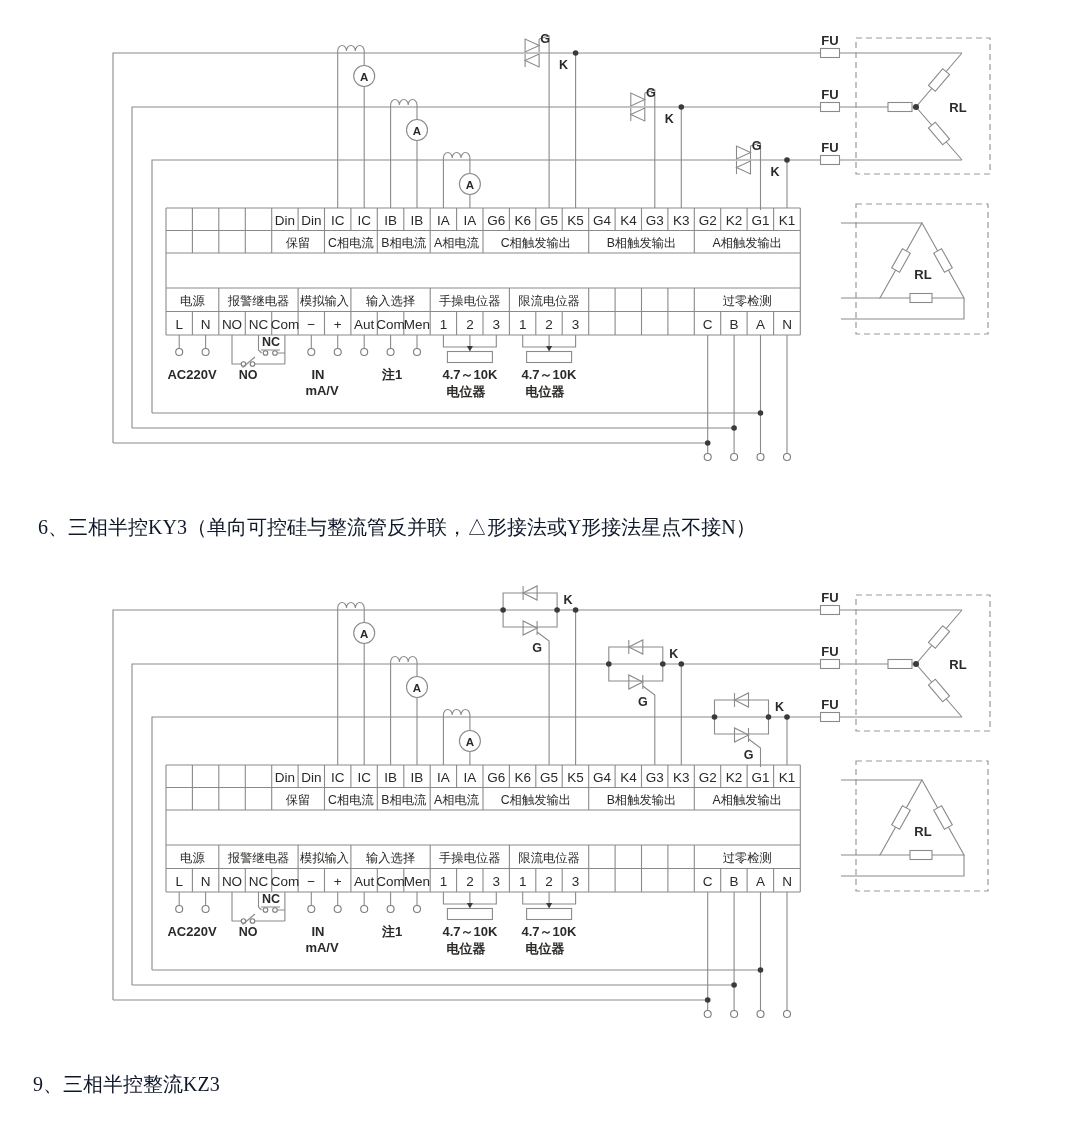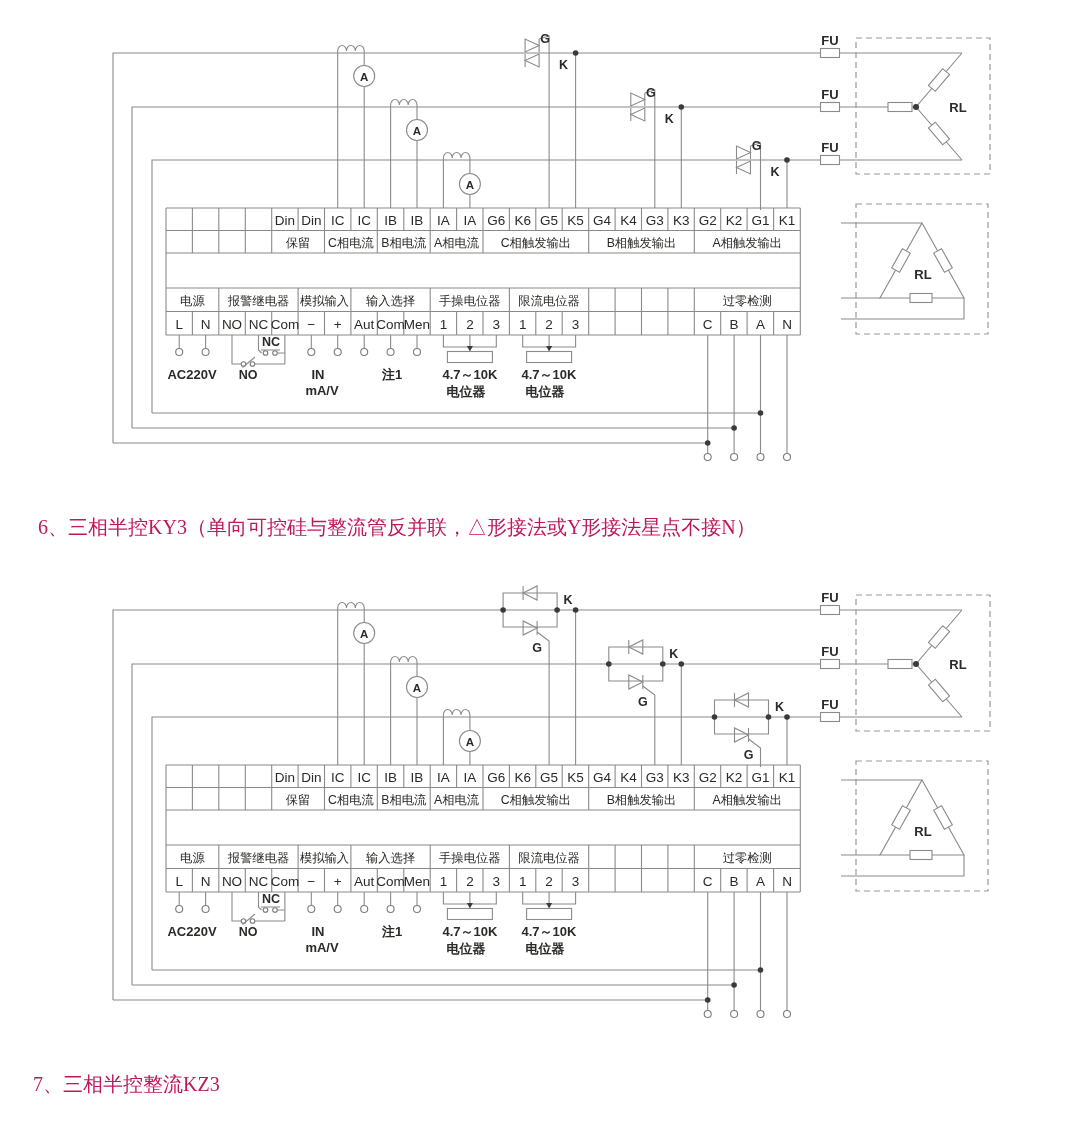--- a/index.html
+++ b/index.html
@@ -9,21 +9,21 @@
   .wd{stroke:#9a9a9a;stroke-width:1.2;fill:none;stroke-dasharray:6 4;}
   .comp{stroke:#8a8a8a;stroke-width:1.1;fill:#ffffff;}
   .dot{fill:#3a3a3a;stroke:none;}
   .term{fill:#ffffff;stroke:#7c7c7c;stroke-width:1.1;}
   text{fill:#2c2a28;font-family:"Liberation Sans",sans-serif;}
   .t1{font-size:13.5px;text-anchor:middle;}
   .t2{font-size:12.3px;text-anchor:middle;}
   .an{font-size:13px;text-anchor:middle;font-weight:bold;}
   .an2{font-size:12.5px;text-anchor:middle;font-weight:bold;}
   .amp{font-size:11.5px;text-anchor:middle;font-weight:bold;}
-  .caption{font-family:"Liberation Serif",serif;font-size:20px;line-height:24px;color:#be185d;white-space:nowrap;}
+  .caption{font-family:"Liberation Serif",serif;font-size:20px;line-height:24px;color:#0f172a;white-space:nowrap;}
   #cap6{margin:47px 0 18px 38px;}
   #cap7{margin:47px 0 0 33px;}
 </style>
 </head>
 <body>
 
 <svg id="d1" width="1080" height="468" viewBox="0 0 1080 468">
   <defs>
 
     <g id="sch">
@@ -259,14 +259,14 @@
 
 <div id="cap6" class="caption">6、三相半控KY3（单向可控硅与整流管反并联，△形接法或Y形接法星点不接N）</div>
 
 <svg id="d2" width="1080" height="468" viewBox="0 0 1080 468">
   <use href="#sch"></use>
   <use href="#dev2" x="549.1" y="53"></use>
   <use href="#dev2" x="654.8" y="107"></use>
   <use href="#dev2" x="760.5" y="160"></use>
 </svg>
 
-<div id="cap7" class="caption">7、三相半控整流KZ3</div>
+<div id="cap7" class="caption">9、三相半控整流KZ3</div>
 <div style="height:25px"></div>
 
 </body></html>

